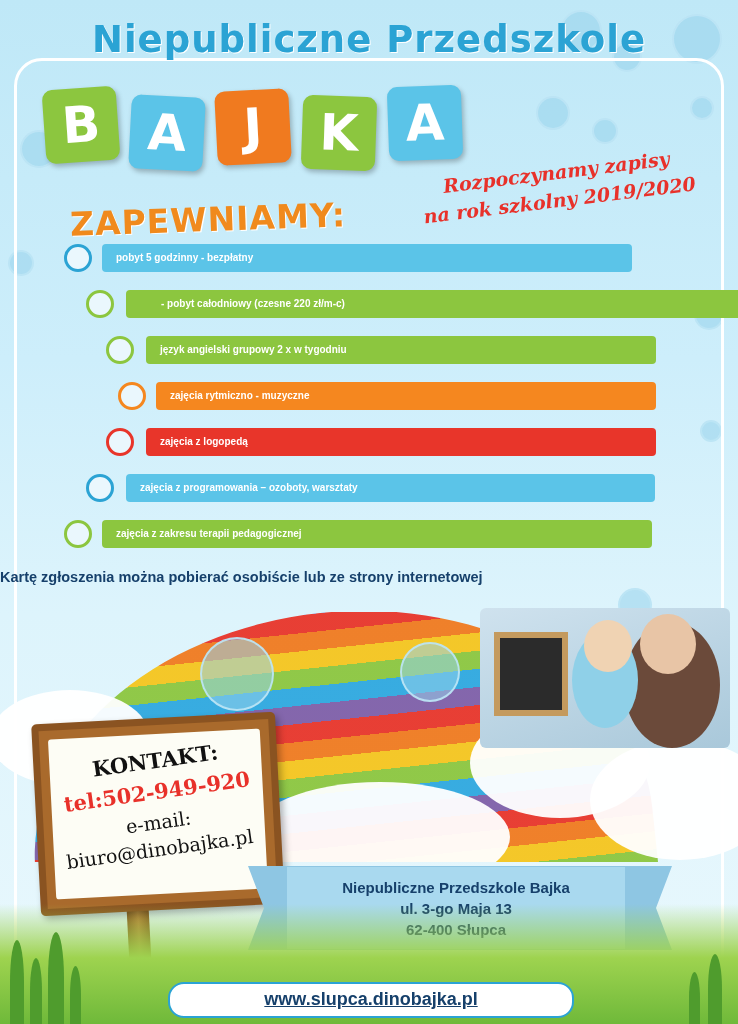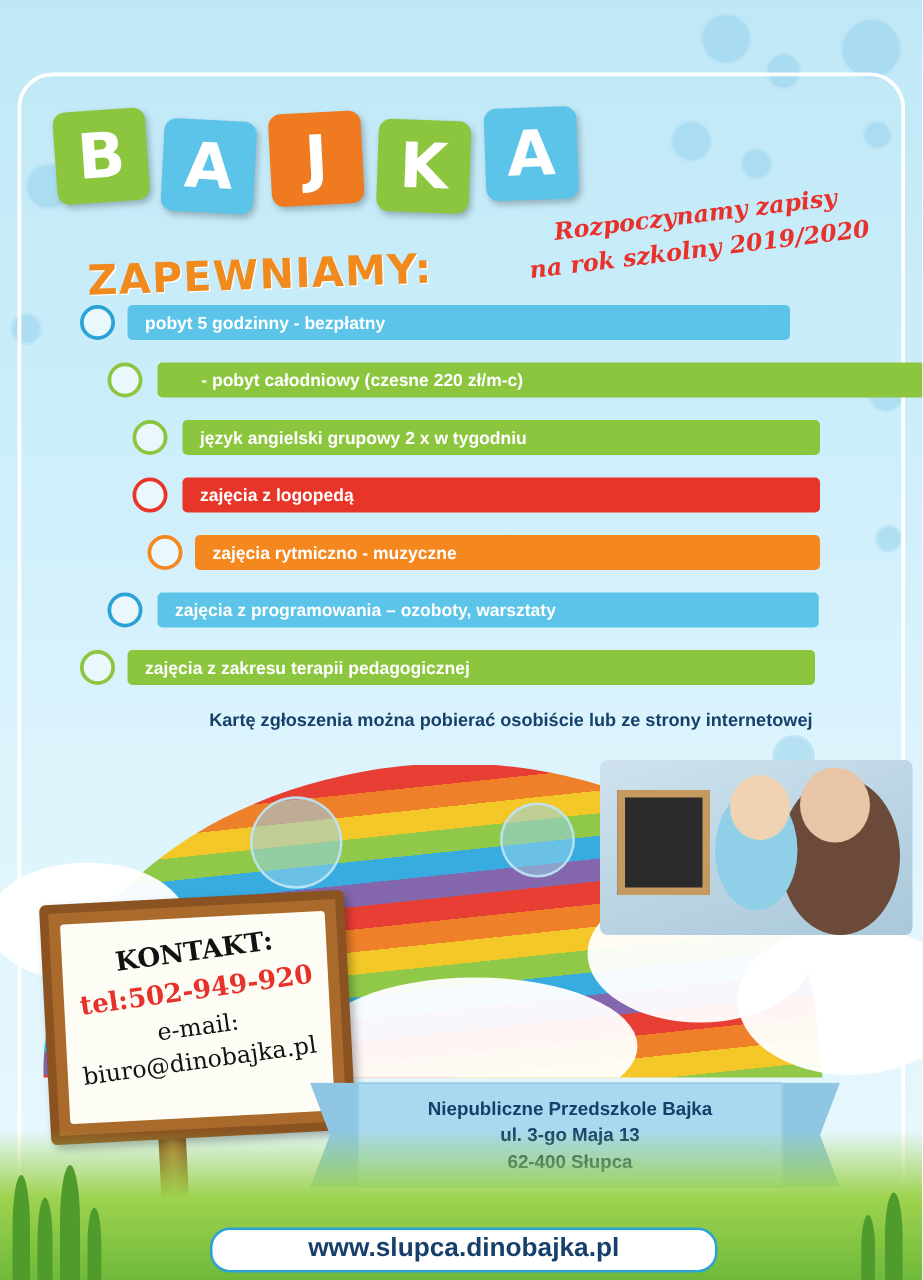--- a/index.html
+++ b/index.html
@@ -114,21 +114,21 @@
   }
   .bar-row {
     position: relative;
     height: 46px;
   }
   .bar {
     position: absolute;
     height: 28px;
     border-radius: 4px;
     color: #ffffff;
-    font-size: 14px;
+    font-size: 10px;
     font-weight: bold;
     line-height: 28px;
     padding-left: 14px;
     box-sizing: border-box;
     white-space: nowrap;
     overflow: hidden;
   }
   .dot {
     position: absolute;
     width: 28px;
@@ -136,22 +136,22 @@
     border-radius: 50%;
     background: #eaf7fd;
     box-sizing: border-box;
     top: 0;
   }
   
   .note {
     position: absolute;
     left: 0;
     top: 566px;
-    width: 650px;
-    text-align: right;
+    width: 738px;
+    text-align: left;
     color: #16406b;
     font-size: 14.5px;
     font-weight: bold;
     line-height: 22px;
   }
   
   .rainbow-wrap {
     position: absolute;
     left: 0;
     top: 612px;
@@ -307,23 +307,24 @@
     position: absolute;
     left: 168px;
     top: 982px;
     width: 402px;
     height: 32px;
     background: #ffffff;
     border: 2px solid #2ba3d4;
     border-radius: 16px;
     text-align: center;
     line-height: 30px;
-    font-size: 21px;
+    font-size: 18px;
     font-weight: bold;
     color: #16406b;
+    text-decoration: underline;
   }
 </style>
 </head>
 <body>
 
 <div class="poster">
 
   <div class="bubble blue" style="left:560px;top:10px;width:38px;height:38px;"></div>
   <div class="bubble blue" style="left:612px;top:42px;width:26px;height:26px;"></div>
   <div class="bubble blue" style="left:672px;top:14px;width:46px;height:46px;"></div>
@@ -332,20 +333,21 @@
   <div class="bubble blue" style="left:690px;top:96px;width:20px;height:20px;"></div>
   <div class="bubble blue" style="left:20px;top:130px;width:34px;height:34px;"></div>
   <div class="bubble blue" style="left:8px;top:250px;width:22px;height:22px;"></div>
   <div class="bubble blue" style="left:694px;top:300px;width:26px;height:26px;"></div>
   <div class="bubble blue" style="left:700px;top:420px;width:18px;height:18px;"></div>
   <div class="bubble blue" style="left:618px;top:588px;width:30px;height:30px;"></div>
   <div class="bubble blue" style="left:686px;top:620px;width:40px;height:40px;"></div>
 
   <div class="frame"></div>
 
+  <div class="header-title">Niepubliczne Przedszkole</div>
 
   <div class="bajka">
     <div class="tile" style="left:0px;top:10px;background:#8cc63f;transform:rotate(-4deg);">
       <span>B</span>
     </div>
     <div class="tile" style="left:86px;top:18px;background:#5bc4e8;transform:rotate(3deg);">
       <span>A</span>
     </div>
     <div class="tile" style="left:172px;top:12px;background:#f07a1f;transform:rotate(-3deg);">
       <span>J</span>
@@ -382,30 +384,30 @@
     </div>
 
     <div class="bar-row">
       <div class="dot" style="left:50px;border:3px solid #8cc63f;"></div>
       <div class="bar" style="left:90px;width:510px;background:#8cc63f;">
         <span>język angielski grupowy 2 x w tygodniu</span>
       </div>
     </div>
 
     <div class="bar-row">
+      <div class="dot" style="left:62px;border:3px solid #f5871f;"></div>
+      <div class="bar" style="left:100px;width:500px;background:#f5871f;">
+        <span>zajęcia rytmiczno - muzyczne</span>
+      </div>
+    </div>
+
+    <div class="bar-row">
       <div class="dot" style="left:50px;border:3px solid #e8352a;"></div>
       <div class="bar" style="left:90px;width:510px;background:#e8352a;">
         <span>zajęcia z logopedą</span>
-      </div>
-    </div>
-
-    <div class="bar-row">
-      <div class="dot" style="left:62px;border:3px solid #f5871f;"></div>
-      <div class="bar" style="left:100px;width:500px;background:#f5871f;">
-        <span>zajęcia rytmiczno - muzyczne</span>
       </div>
     </div>
 
     <div class="bar-row">
       <div class="dot" style="left:30px;border:3px solid #2ba3d4;"></div>
       <div class="bar" style="left:70px;width:529px;background:#5bc4e8;">
         <span>zajęcia z programowania – ozoboty, warsztaty</span>
       </div>
     </div>
 

